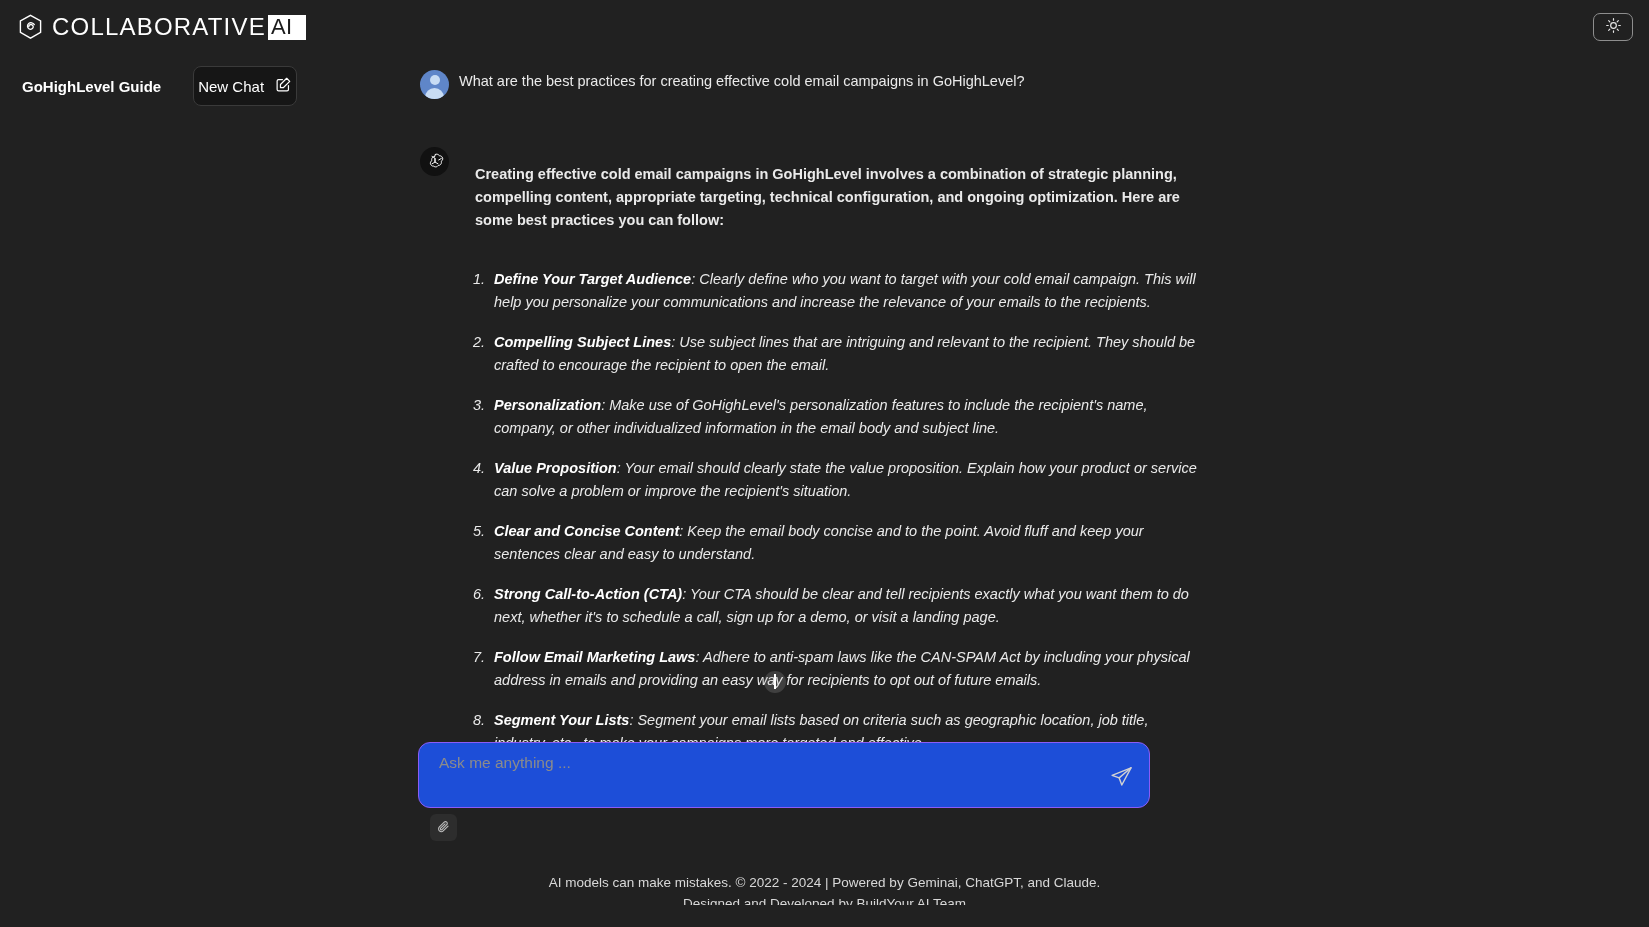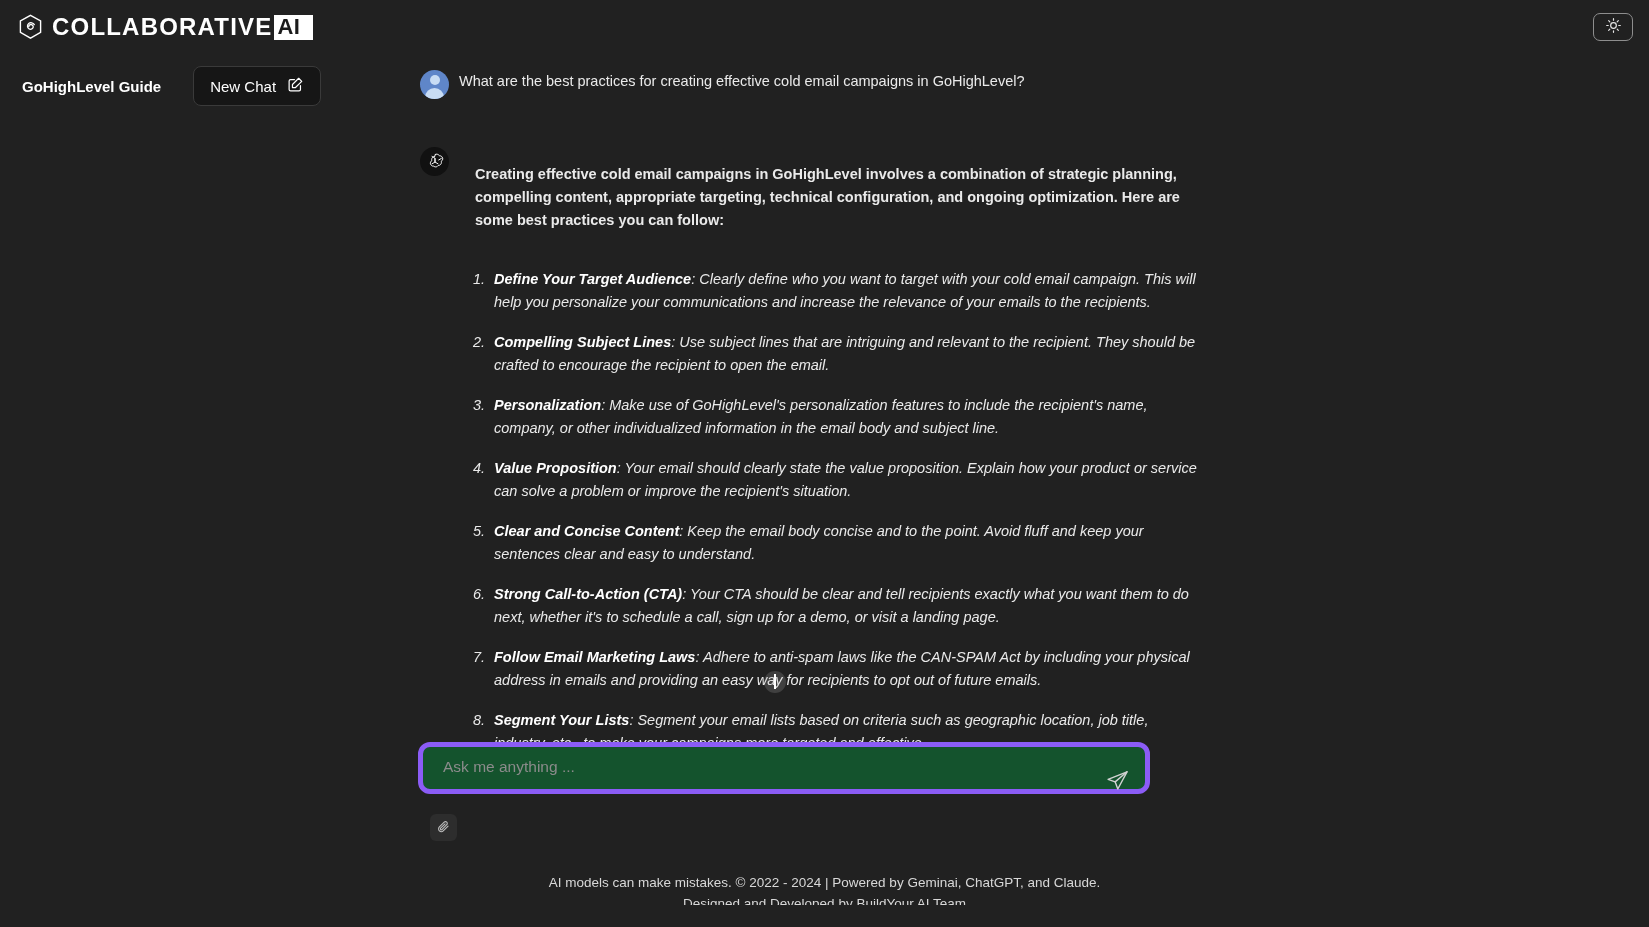--- a/index.html
+++ b/index.html
@@ -25,21 +25,21 @@
     height: 54px;
     display: flex;
     align-items: center;
     justify-content: space-between;
     padding: 0 16px 0 18px;
   }
   .brand { display: flex; align-items: center; gap: 9px; }
   .brand-mark { width: 25px; height: 27px; display: block; }
   .brand-text {
     display: flex; align-items: center; gap: 2px;
-    font-size: 24px; letter-spacing: 1.6px; font-weight: 700;
+    font-size: 24px; letter-spacing: 1.6px; font-weight: 400;
     color: #ffffff;
   }
   .brand-word { font-size: 24px; letter-spacing: 1.2px; }
   .brand-ai {
     background: #ffffff; color: #1b1b1b;
     font-size: 22px; letter-spacing: 0.5px;
     padding: 0px 13px 1px 3px; line-height: 24px;
   }
   .theme-btn {
     width: 40px; height: 28px;
@@ -56,21 +56,21 @@
     display: flex; align-items: center; gap: 32px;
   }
   .guide-label { font-size: 15px; font-weight: bold; color: #ffffff; }
   .newchat-btn {
     display: flex; align-items: center; gap: 11px;
     background: #161616;
     border: 1px solid #3a3a3a;
     border-radius: 8px;
     color: #ffffff;
     font-size: 15px;
-    padding: 9px 16px;
+    padding: 9px 4px;
     cursor: pointer;
   }
 
   
   .conversation {
     position: absolute;
     top: 60px; left: 420px;
     width: 780px;
     height: 690px;
     overflow: hidden;
@@ -101,23 +101,23 @@
   ol.answer-list li b { font-weight: bold; color: #ffffff; }
 
   
   .composer-wrap {
     position: absolute;
     left: 418px; top: 742px;
     width: 732px;
   }
   .composer {
     position: relative;
-    width: 732px; height: 52px;
-    background: #14532d;
-    border: 5px solid #8b5cf6;
+    width: 732px; height: 66px;
+    background: #1d4ed8;
+    border: 1px solid #8b5cf6;
     border-radius: 12px;
   }
   .composer-input {
     position: absolute;
     left: 20px; top: 11px;
     width: 650px; height: 42px;
     background: transparent; border: none; outline: none;
     color: #e8e8e8; font-size: 15.5px;
     font-family: "Liberation Sans", sans-serif;
     resize: none;

